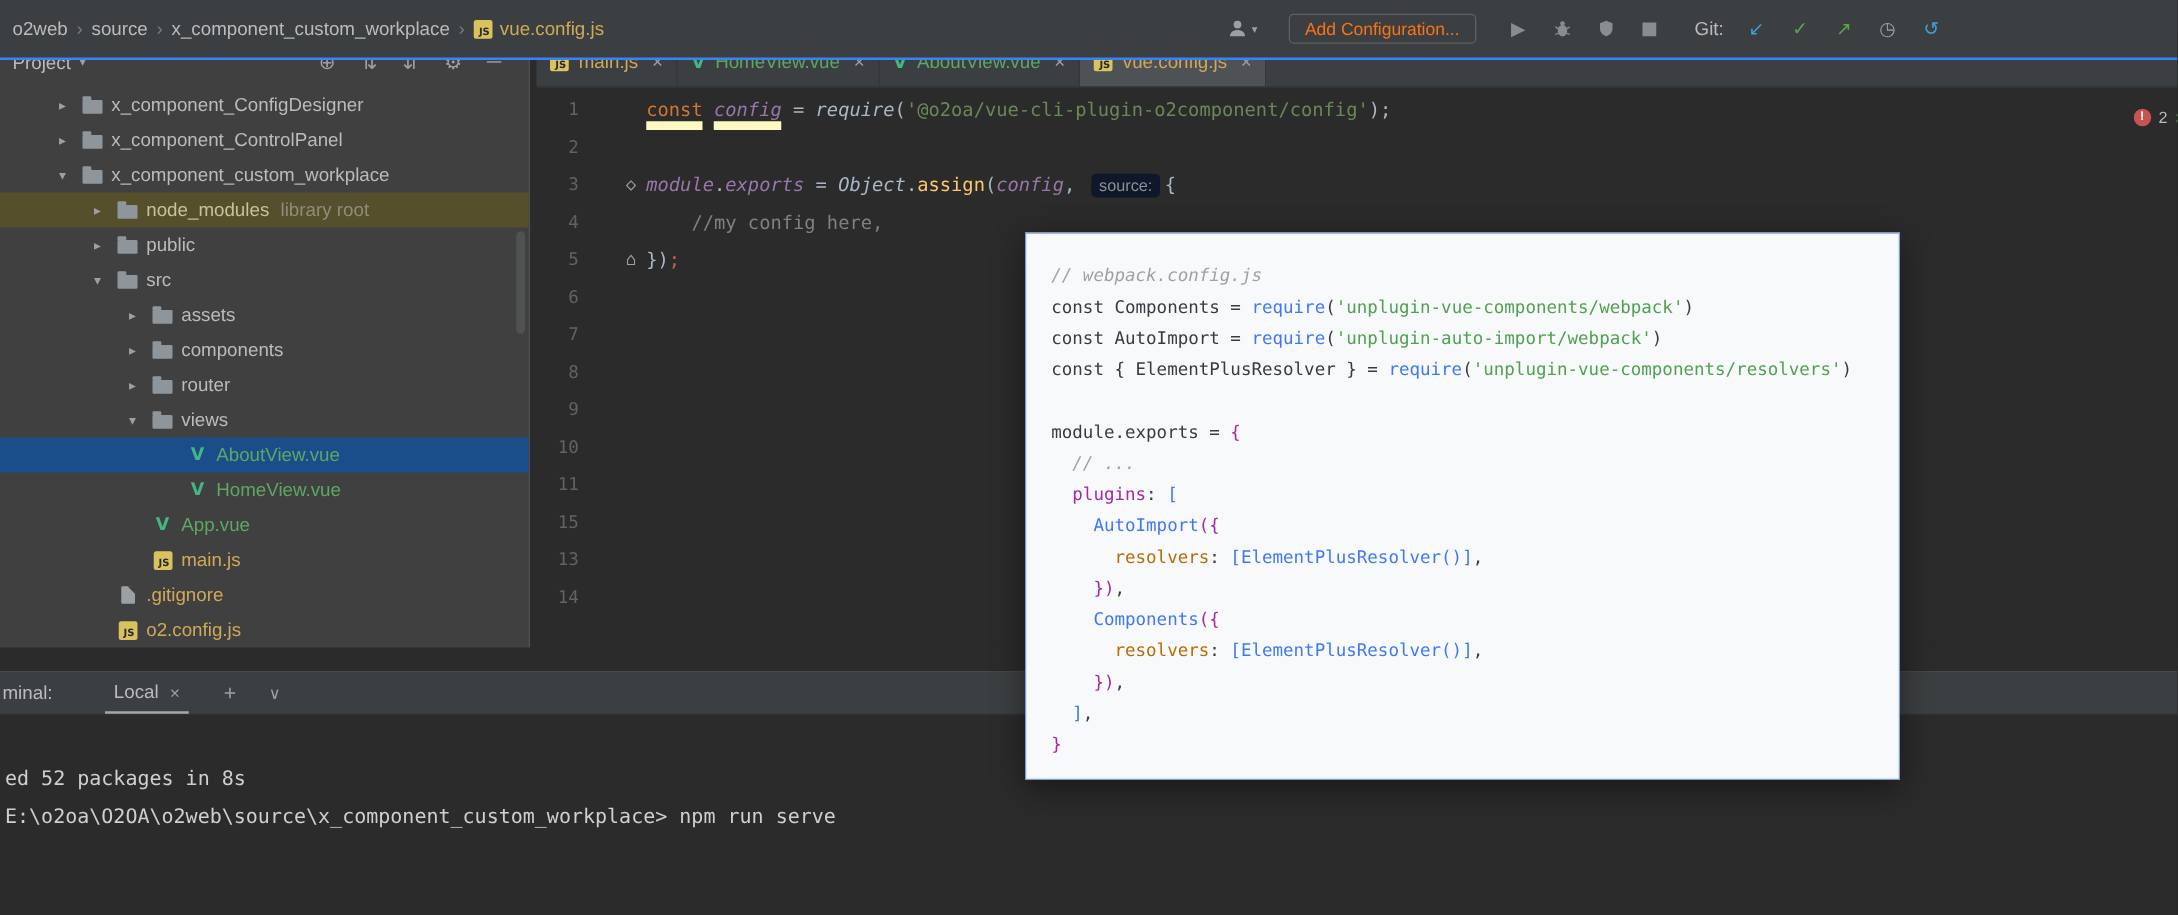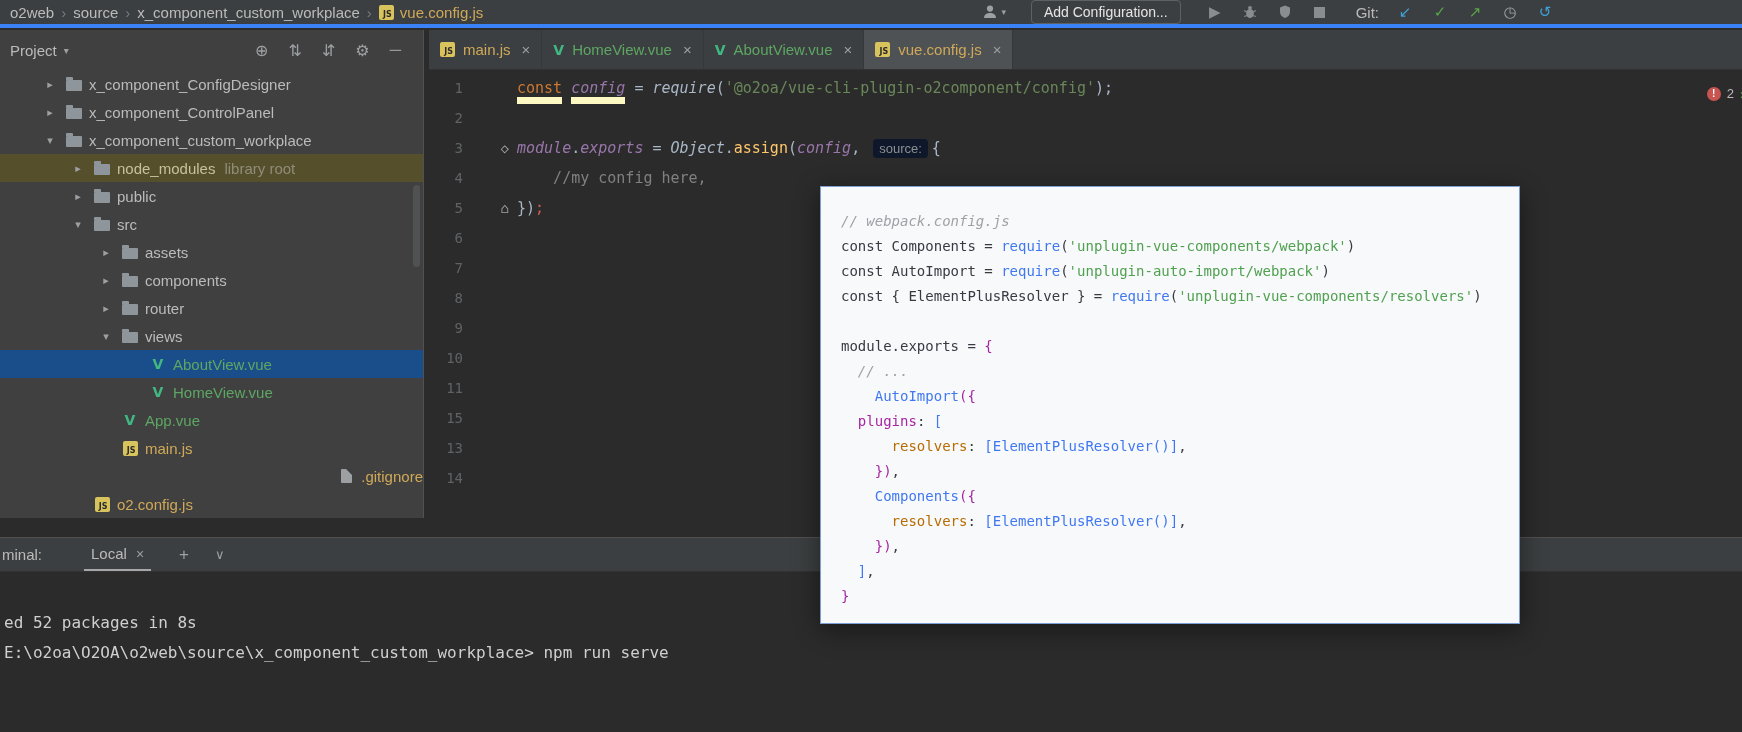--- a/index.html
+++ b/index.html
@@ -1,30 +1,30 @@
 <!DOCTYPE html>
 <html><head>
 <meta charset="utf-8">
 <style>
   *{margin:0;padding:0;box-sizing:border-box}
   html,body{width:1742px;height:732px;overflow:hidden}
   body{background:#2b2b2b;font-family:"Liberation Sans",sans-serif;color:#bbbbbb;position:relative;font-size:15px}
 
   
-  .topbar{position:absolute;left:0;top:0;width:1742px;height:28px;background:#3c3f41;border-bottom:4px solid #3b82f6;display:flex;align-items:center;padding:0 10px;z-index:5}
+  .topbar{position:absolute;left:0;top:0;width:1742px;height:48px;background:#3c3f41;border-bottom:2px solid #3b82f6;display:flex;align-items:center;padding:0 10px;z-index:5}
   .breadcrumbs{display:flex;align-items:center;gap:7px;flex:1;white-space:nowrap}
   .crumb{display:inline-flex;align-items:center;gap:6px;color:#bbbbbb}
   .crumb.amber{color:#d0a958}
   .crumb-sep{color:#787b7e;font-size:15px}
   .toolbar-right{display:flex;align-items:center;gap:17px;margin-right:178px}
   .tb-item{display:inline-flex;align-items:center;justify-content:center;min-width:18px}
   .glyph{font-size:15px;color:#8a8d8f}
   .blue{color:#3fa1d8}.green{color:#57a64a}.gray{color:#9da0a3}
   .mini-caret{font-size:9px;color:#9da0a3;margin-left:2px}
-  .btn-addcfg{background:transparent;border:1px solid #5e6163;color:#e5e5e5;border-radius:4px;height:24px;padding:0 12px;font-size:14px;font-family:"Liberation Sans",sans-serif;margin:0 8px}
+  .btn-addcfg{background:transparent;border:1px solid #5e6163;color:#f97316;border-radius:4px;height:24px;padding:0 12px;font-size:14px;font-family:"Liberation Sans",sans-serif;margin:0 8px}
   .git-label{color:#bbbbbb;margin-left:10px}
   .stop-sq{width:11px;height:11px;background:#8a8d8f;display:inline-block}
 
   
   .project{position:absolute;left:0;top:30px;width:424px;height:488px;background:#404040;border-right:1px solid #515151;overflow:hidden;z-index:2}
   .project-header{height:40px;display:flex;align-items:center;padding:0 10px;color:#bbbbbb}
   .ph-caret{margin-left:7px;font-size:10px;color:#9da0a3}
   .ph-icons{margin-left:auto;display:flex;gap:20px;align-items:center;margin-right:12px}
   .ph-icons span{color:#9da0a3;font-size:16px;cursor:default}
   .tree{font-size:15px}
@@ -255,21 +255,21 @@
         </span>
         <span class="tlabel green-t">App.vue</span>
       </div>
       <div class="trow" style="padding-left: 94px;">
         <span class="chev"></span>
         <span class="ticon">
           <span class="ic-js">JS</span>
         </span>
         <span class="tlabel amber-t">main.js</span>
       </div>
-      <div class="trow" style="padding-left: 66px; justify-content: flex-end;">
+      <div class="trow" style="padding-left: 66px;">
         <span class="chev"></span>
         <span class="ticon">
           <span class="ic-file"></span>
         </span>
         <span class="tlabel amber-t">.gitignore</span>
       </div>
       <div class="trow" style="padding-left: 66px;">
         <span class="chev"></span>
         <span class="ticon">
           <span class="ic-js">JS</span>
@@ -399,22 +399,22 @@
 </div>
 
 <div class="popup" id="popup-lines">
     <div class="pline"><span class="pc">// webpack.config.js</span></div>
     <div class="pline"><span class="pd">const Components = </span><span class="pb">require</span><span class="pd">(</span><span class="ps">'unplugin-vue-components/webpack'</span><span class="pd">)</span></div>
     <div class="pline"><span class="pd">const AutoImport = </span><span class="pb">require</span><span class="pd">(</span><span class="ps">'unplugin-auto-import/webpack'</span><span class="pd">)</span></div>
     <div class="pline"><span class="pd">const { ElementPlusResolver } = </span><span class="pb">require</span><span class="pd">(</span><span class="ps">'unplugin-vue-components/resolvers'</span><span class="pd">)</span></div>
     <div class="pline"></div>
     <div class="pline"><span class="pd">module.exports = </span><span class="pp">{</span></div>
     <div class="pline"><span class="pd">  </span><span class="pc">// ...</span></div>
+    <div class="pline"><span class="pd">  </span><span class="pp">plugins</span><span class="pd">: </span><span class="pb">[</span></div>
     <div class="pline"><span class="pd">    </span><span class="pb">AutoImport</span><span class="pp">({</span></div>
-    <div class="pline"><span class="pd">  </span><span class="pp">plugins</span><span class="pd">: </span><span class="pb">[</span></div>
     <div class="pline"><span class="pd">      </span><span class="po">resolvers</span><span class="pd">: </span><span class="pb">[ElementPlusResolver()]</span><span class="pd">,</span></div>
     <div class="pline"><span class="pd">    </span><span class="pp">})</span><span class="pd">,</span></div>
     <div class="pline"><span class="pd">    </span><span class="pb">Components</span><span class="pp">({</span></div>
     <div class="pline"><span class="pd">      </span><span class="po">resolvers</span><span class="pd">: </span><span class="pb">[ElementPlusResolver()]</span><span class="pd">,</span></div>
     <div class="pline"><span class="pd">    </span><span class="pp">})</span><span class="pd">,</span></div>
     <div class="pline"><span class="pd">  </span><span class="pb">]</span><span class="pd">,</span></div>
     <div class="pline"><span class="pp">}</span></div>
   </div>
 
 </body></html>

